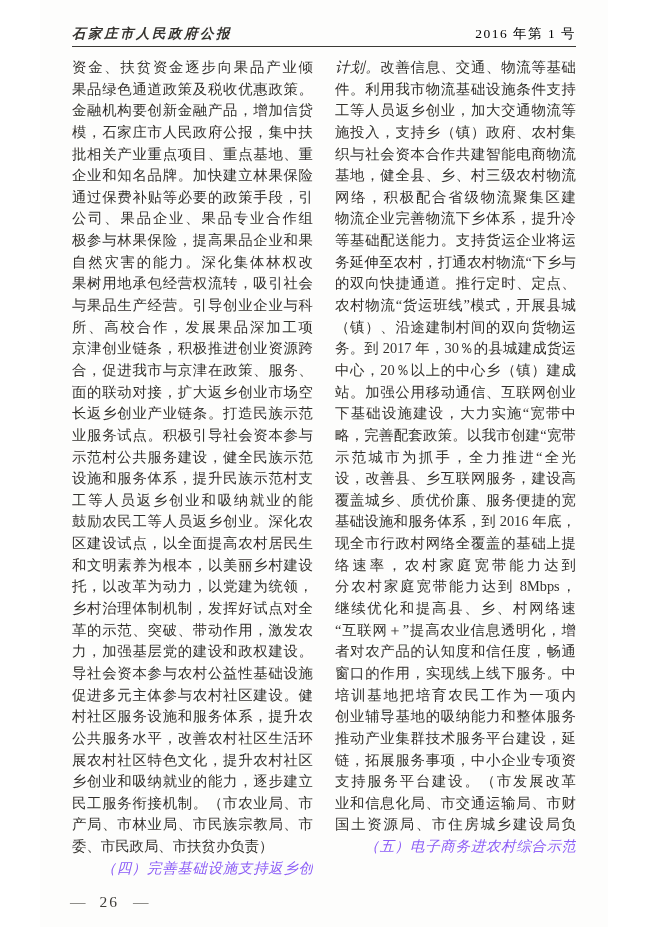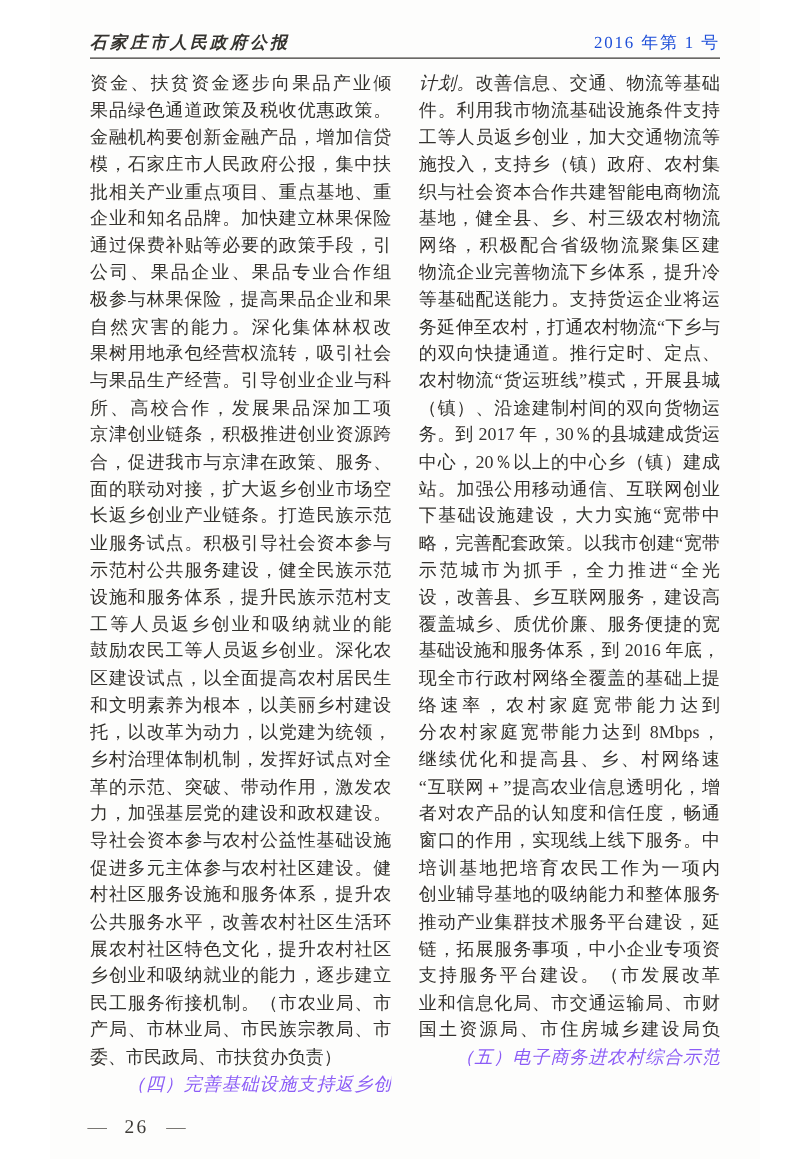--- a/index.html
+++ b/index.html
@@ -23,21 +23,21 @@
     font-size: 13.5px;
   }
   .pub-title {
     font-style: italic;
     letter-spacing: 2.5px;
     font-weight: bold;
     color: #35332f;
   }
   .issue-no {
     letter-spacing: 1.5px;
-    color: #1d4ed8;
+    color: #000000;
   }
   .header-rule {
     position: absolute;
     top: 46px; left: 32px; right: 32px;
     border-bottom: 1.6px solid #3b3935;
   }
   .columns {
     position: absolute;
     top: 57px; left: 32px; right: 32px;
     display: flex;

